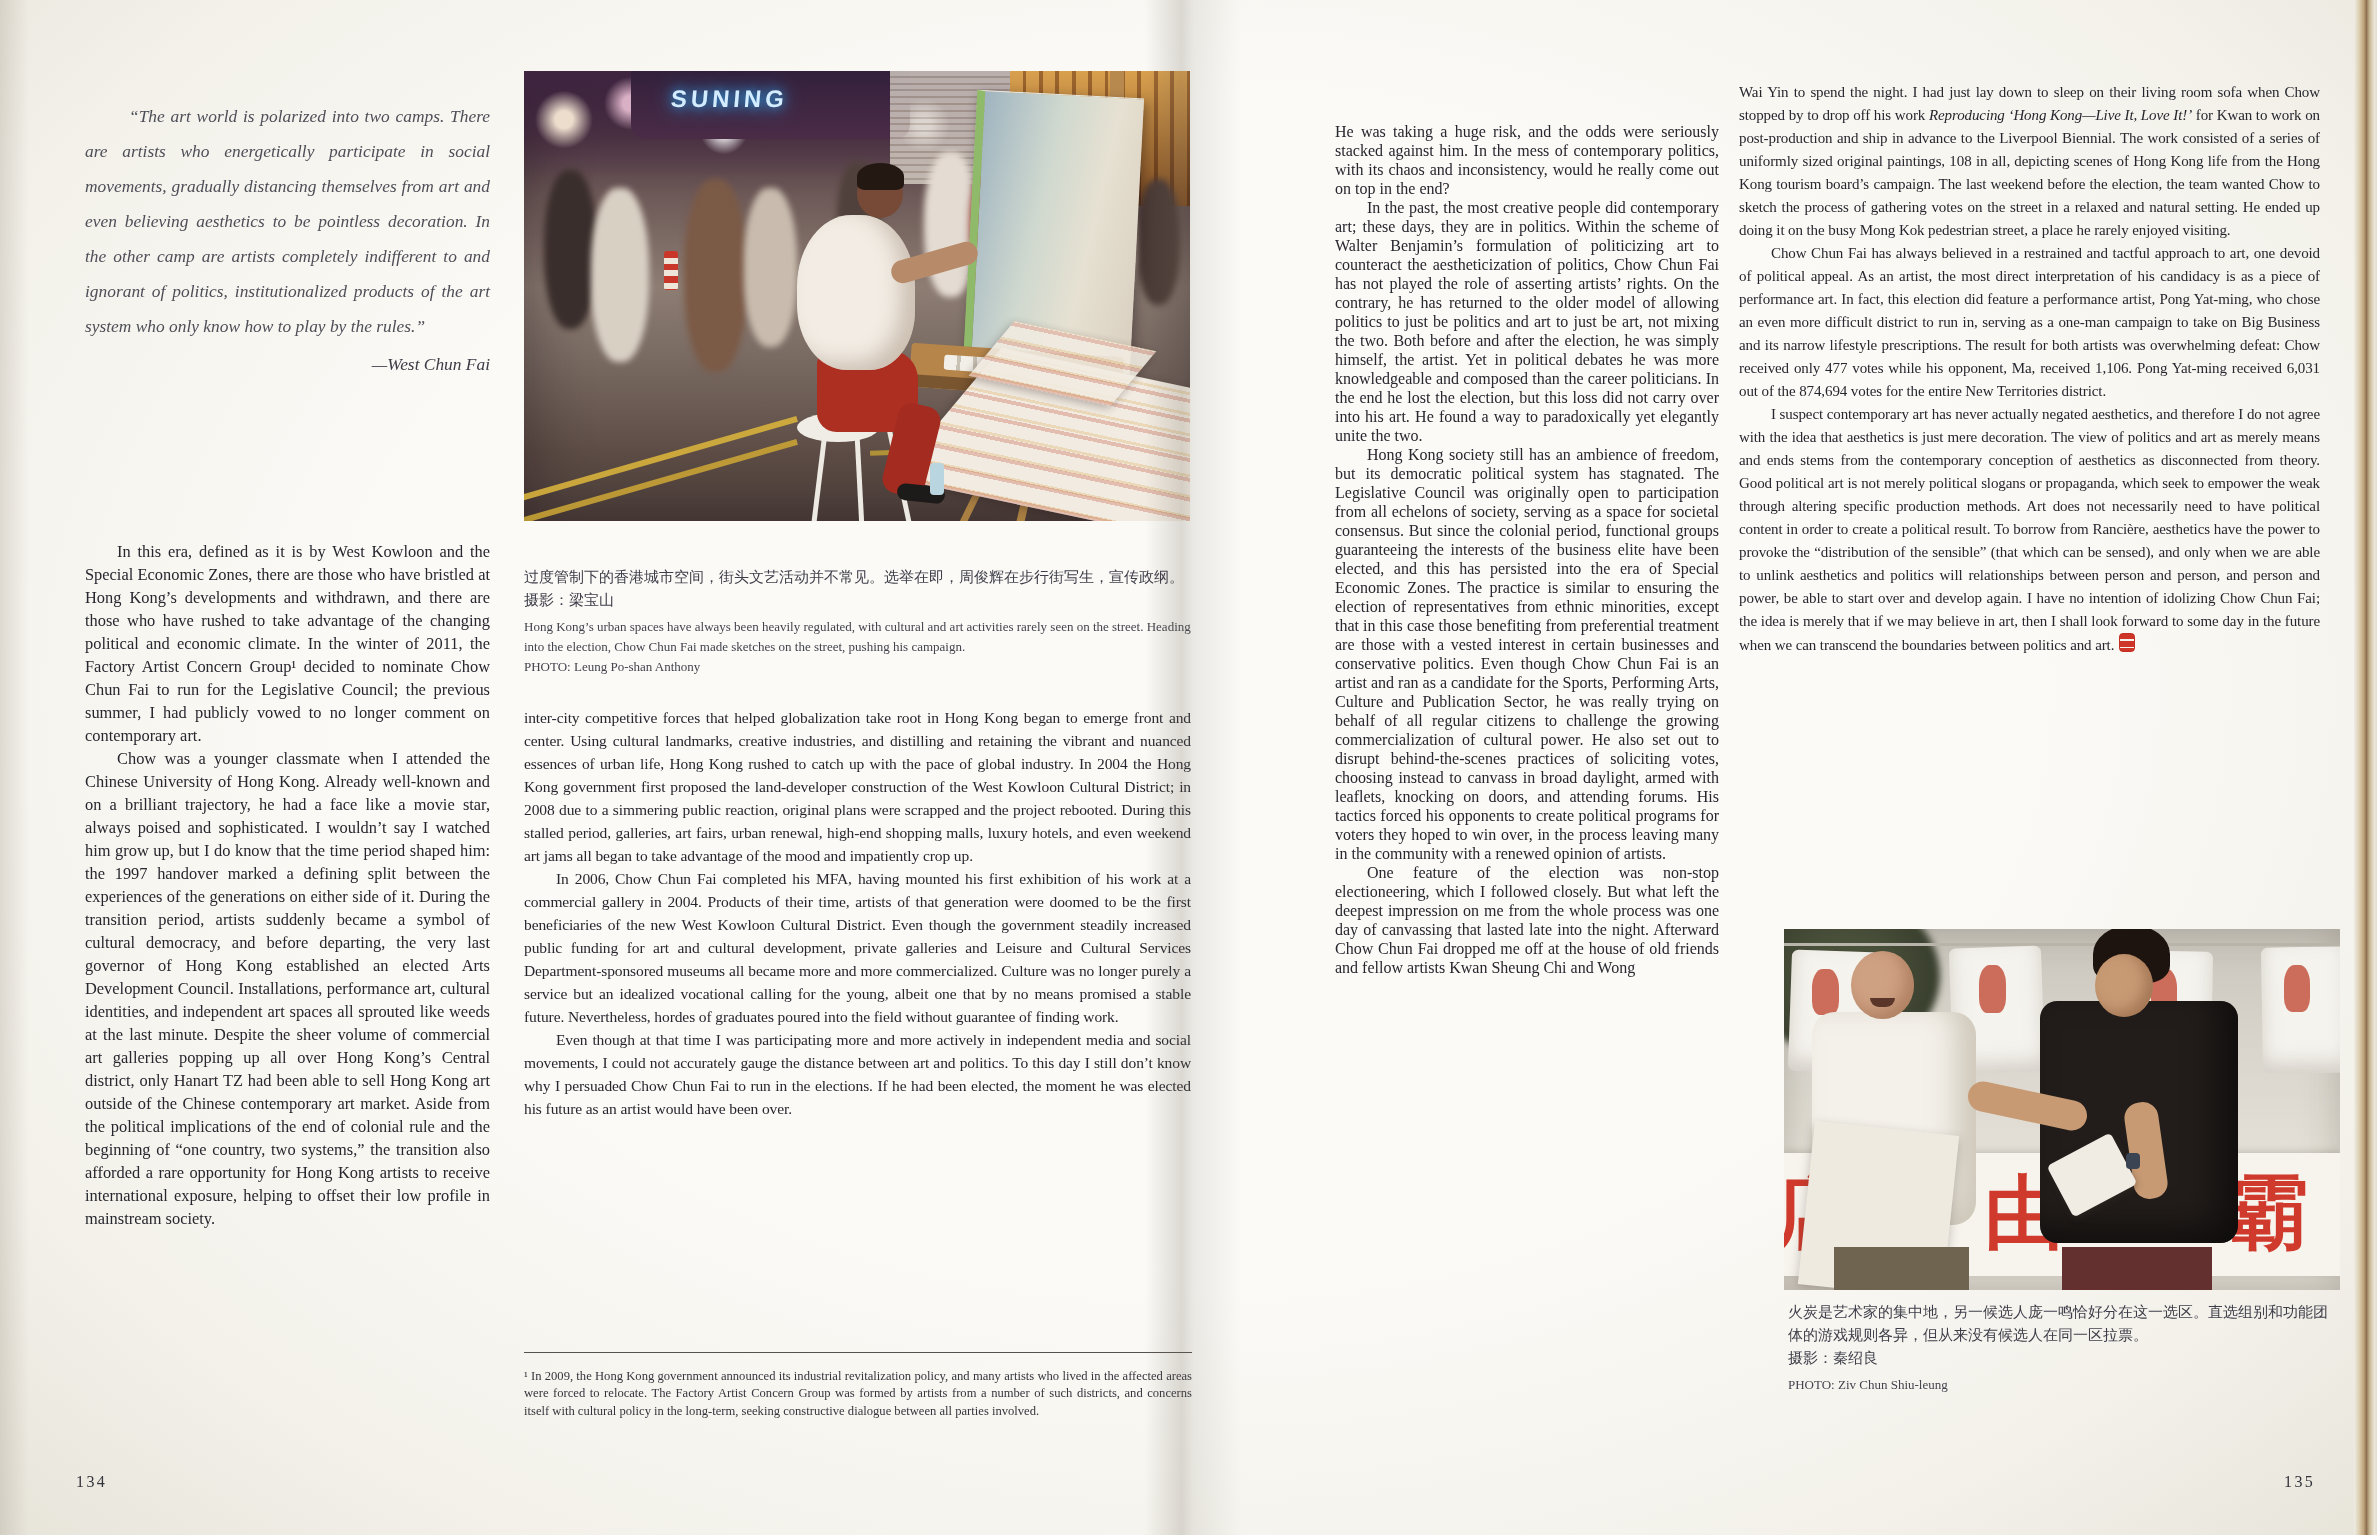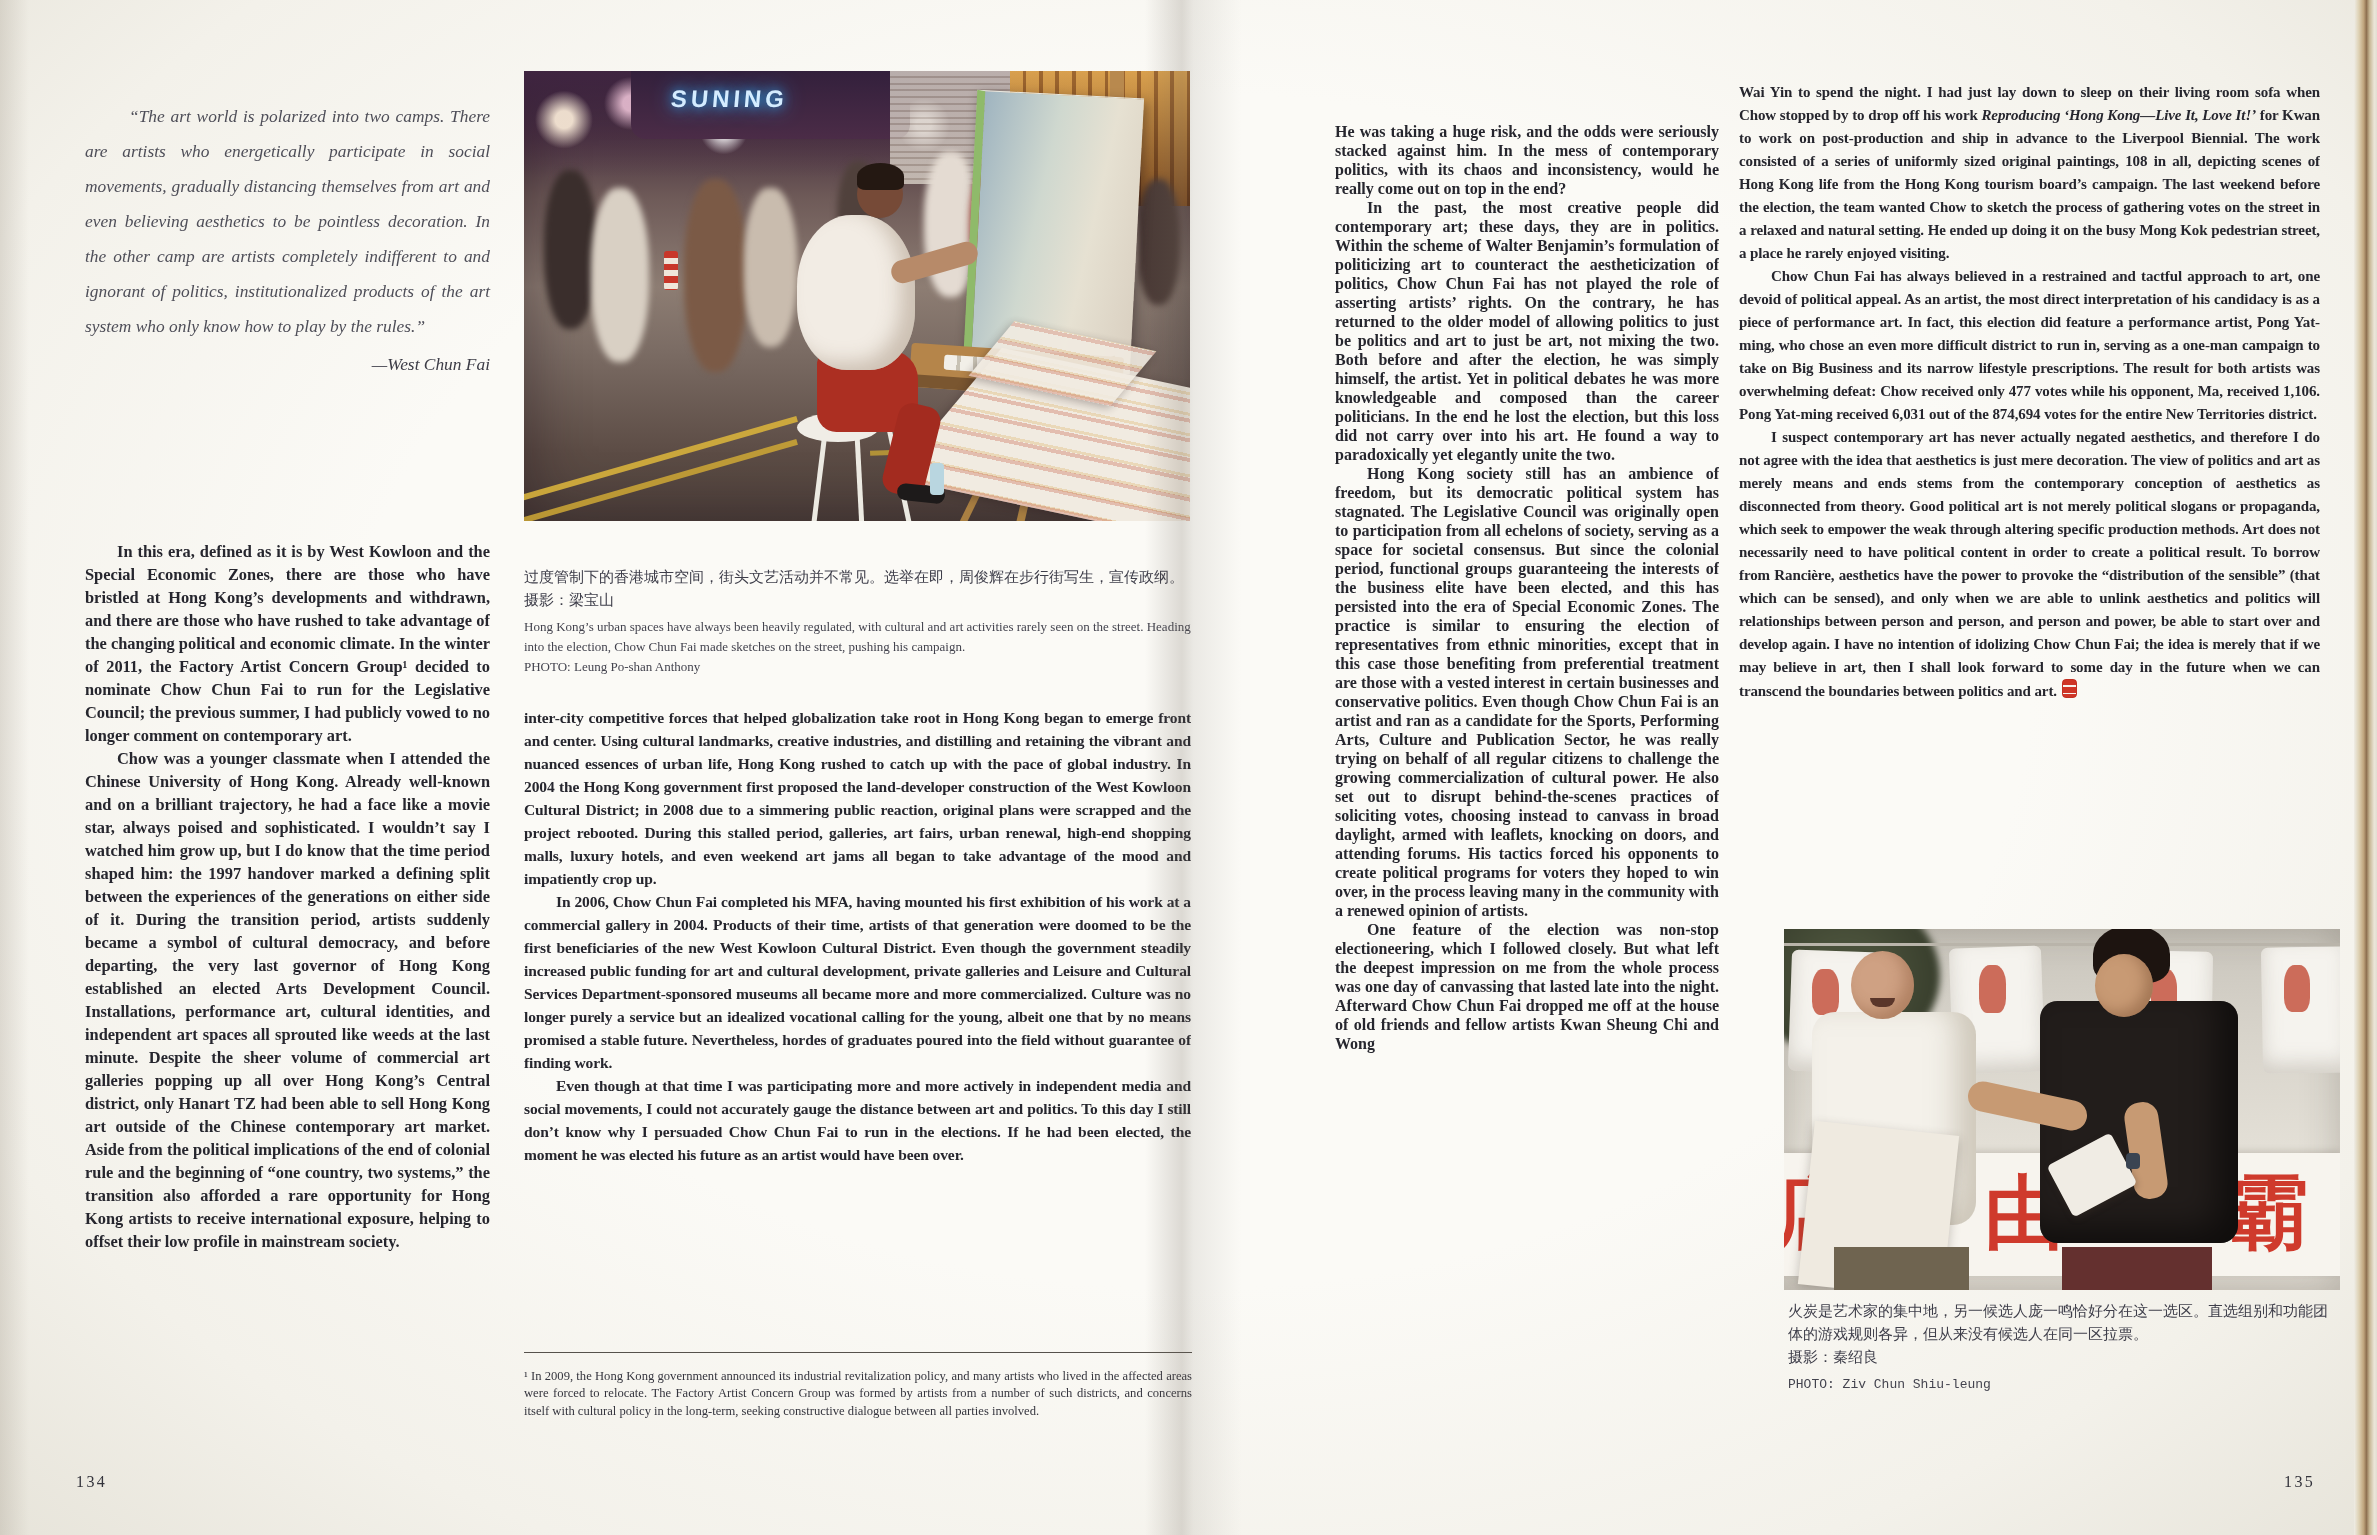--- a/index.html
+++ b/index.html
@@ -18,36 +18,36 @@
 
   
   p{margin:0;}
   .jt{text-align:justify;}
   .indent{text-indent:32px;}
   .quote-block{position:absolute;left:85px;top:99px;width:405px;
     font-style:italic;font-size:17.4px;line-height:35px;color:#4e4e58;}
   .quote-block p{text-indent:44px;text-align:justify;}
   .quote-attrib{text-align:right !important;text-indent:0 !important;margin-top:2.9px;color:#3c3c46;}
 
-  .col{position:absolute;overflow:hidden;font-weight:bold;}
+  .col{position:absolute;overflow:hidden;}
   .col-left{left:85px;top:540px;width:405px;height:946px;font-size:16.4px;line-height:23px;}
   .col-mid{left:524px;top:706px;width:667px;height:643px;font-size:15.5px;line-height:23px;letter-spacing:-0.1px;}
   .col-r1{left:1335px;top:122px;width:384px;height:1326px;font-size:16px;line-height:19px;}
   .col-r2{left:1739px;top:81px;width:581px;height:850px;font-size:15px;line-height:23px;letter-spacing:-0.1px;}
 
   .pagenum{position:absolute;font-size:16px;letter-spacing:2.4px;color:#33333b;}
   .pn-left{left:76px;top:1473px;}
   .pn-right{left:2284px;top:1473px;}
 
   .caption{color:#43434e;}
   .caption .zh{font-size:15px;line-height:23px;margin-bottom:4.8px;color:#3e3e4a;}
   .caption .en{font-size:13px;line-height:20px;}
   .caption .credit{font-size:13px;line-height:20px;}
   .caption-1{position:absolute;left:524px;top:566px;width:667px;}
-  .caption-2{position:absolute;left:1788px;top:1301px;width:553px;font-family:Liberation Mono, monospace;}
+  .caption-2{position:absolute;left:1788px;top:1301px;width:553px;}
 
   .footnote-block{position:absolute;left:524px;top:1352px;width:668px;}
   .footnote-rule{width:668px;height:1.4px;background:#56524c;margin-bottom:14.5px;}
   .footnote-text{font-size:12.6px;line-height:17.4px;color:#35353e;text-align:justify;}
 
   .work-title{font-style:italic;}
   .endmark{display:inline-block;width:13.5px;height:17.4px;margin-left:4.8px;vertical-align:-2.9px;
     background:repeating-linear-gradient(0deg,#cf3527 0 2.9px,#f6f3ee 2.9px 4.3px,#cf3527 4.3px 7.2px);
     background-color:#cf3527;border-radius:3.9px;border:1px solid #c22f22;}
 

